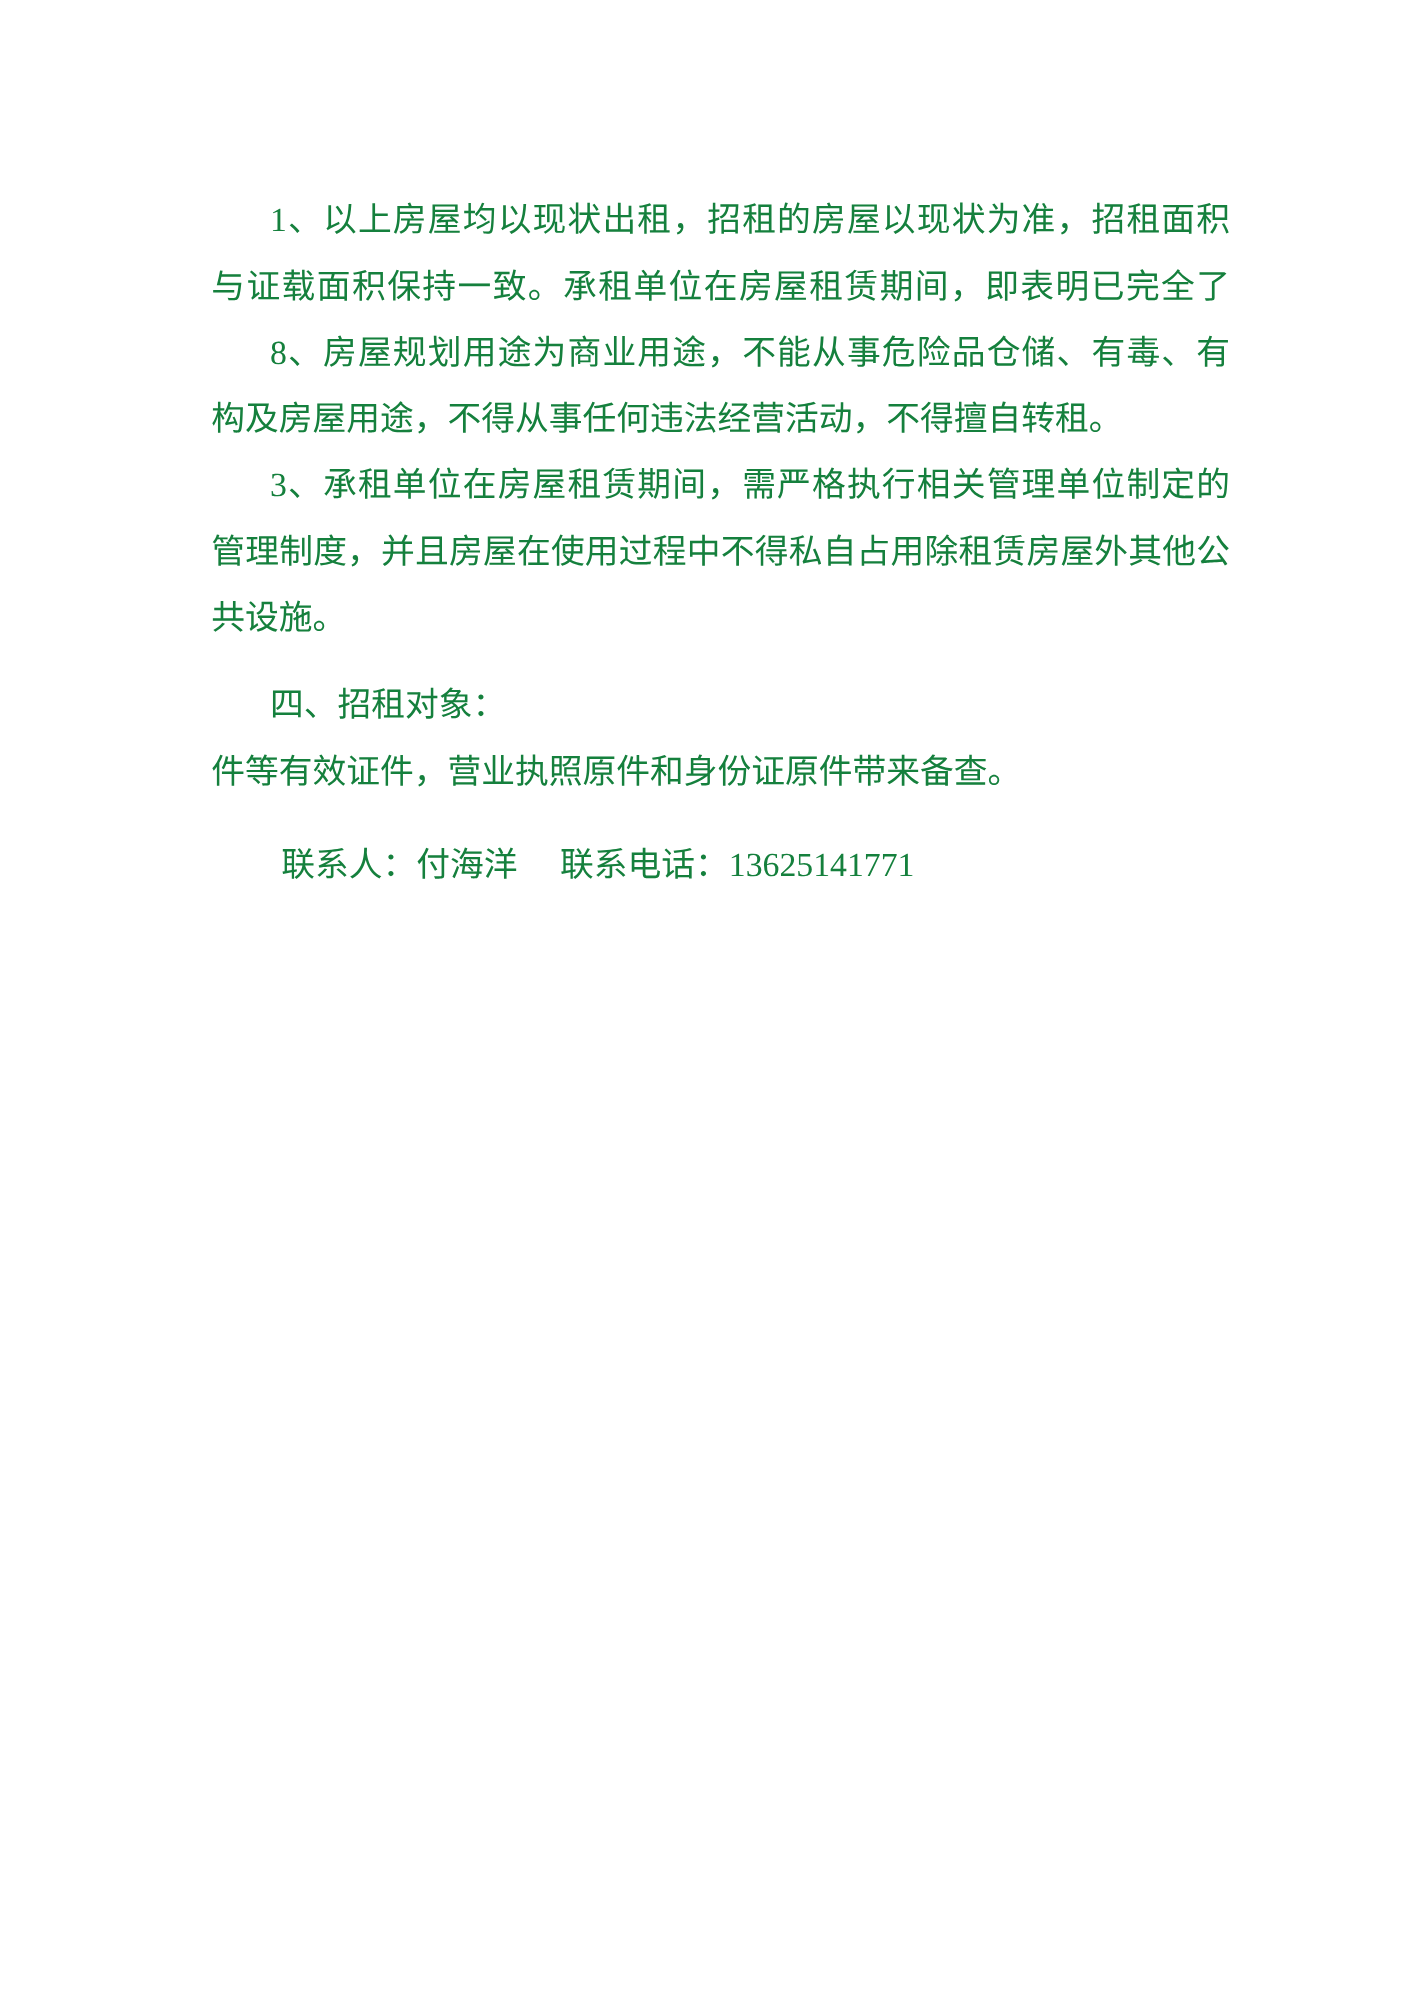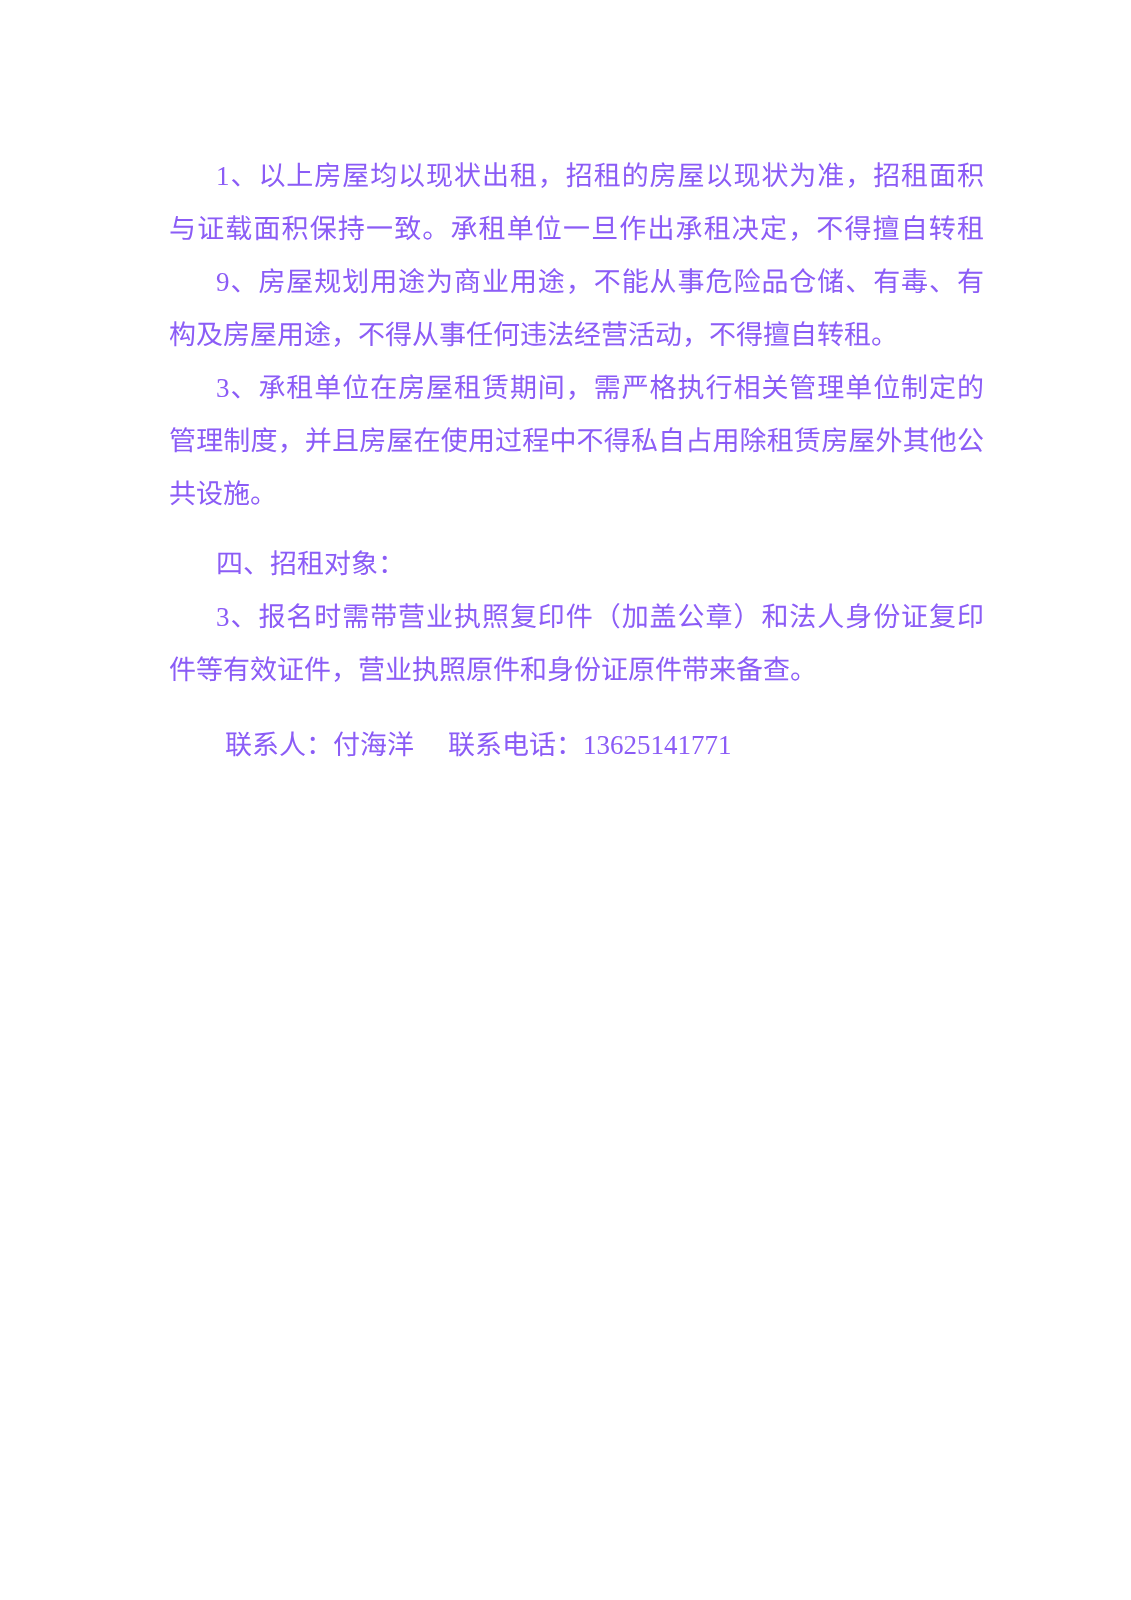--- a/index.html
+++ b/index.html
@@ -7,21 +7,21 @@
     padding: 0;
     background: #ffffff;
   }
   .page {
     position: relative;
     width: 1131px;
     height: 1136px;
     background: #ffffff;
     overflow: hidden;
     font-family: "Liberation Serif", "DejaVu Serif", serif;
-    color: #8b5cf6;
+    color: #15803d;
   }
   .content {
     position: absolute;
     left: 169px;
     top: 150px;
     width: 815px;
     font-size: 27px;
     line-height: 53px;
   }
   .para { margin: 0; }
@@ -53,40 +53,39 @@
   .sig-company, .sig-date { line-height: 53px; }
 </style>
 </head>
 <body>
 
 <div class="page">
   <div class="content">
 
     <div class="para">
       <div class="line indent">1、以上房屋均以现状出租，招租的房屋以现状为准，招租面积</div>
-      <div class="line">与证载面积保持一致。承租单位一旦作出承租决定，不得擅自转租</div>
+      <div class="line">与证载面积保持一致。承租单位在房屋租赁期间，即表明已完全了</div>
     </div>
 
     <div class="para">
-      <div class="line indent">9、房屋规划用途为商业用途，不能从事危险品仓储、有毒、有</div>
+      <div class="line indent">8、房屋规划用途为商业用途，不能从事危险品仓储、有毒、有</div>
       <div class="line last">构及房屋用途，不得从事任何违法经营活动，不得擅自转租。</div>
     </div>
 
     <div class="para">
       <div class="line indent">3、承租单位在房屋租赁期间，需严格执行相关管理单位制定的</div>
       <div class="line">管理制度，并且房屋在使用过程中不得私自占用除租赁房屋外其他公</div>
       <div class="line last">共设施。</div>
     </div>
 
     <div class="line last indent heading">四、招租对象：</div>
 
 
 
     <div class="para">
-      <div class="line indent">3、报名时需带营业执照复印件（加盖公章）和法人身份证复印</div>
       <div class="line last">件等有效证件，营业执照原件和身份证原件带来备查。</div>
     </div>
 
     <div class="contact">
       <span>联系人：</span><span>付海洋</span><span class="phone-label">联系电话：</span><span>13625141771</span>
     </div>
 
 
   </div>
 </div>

